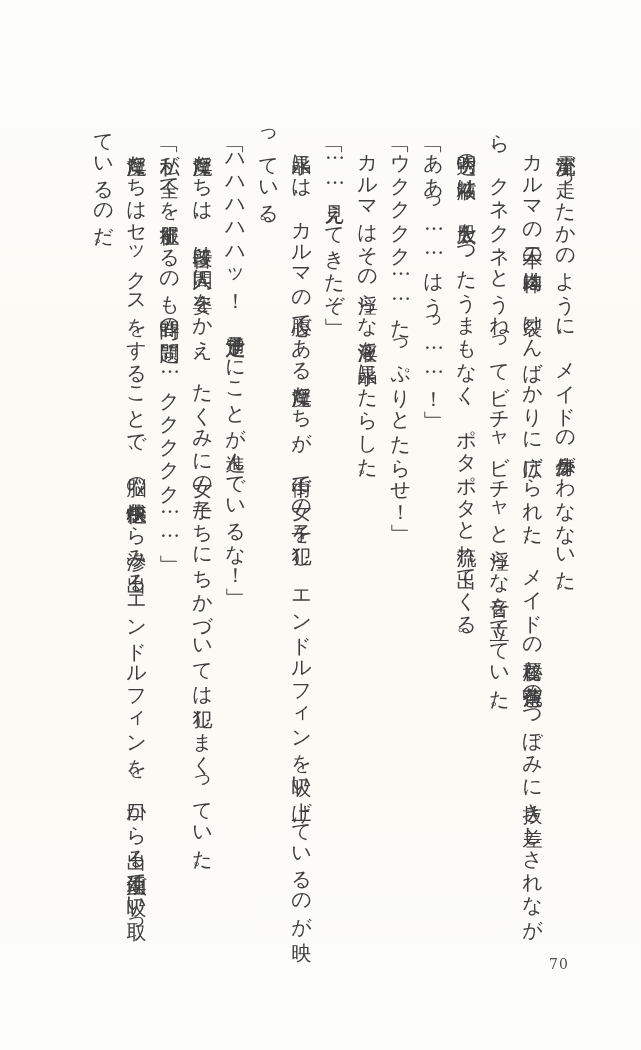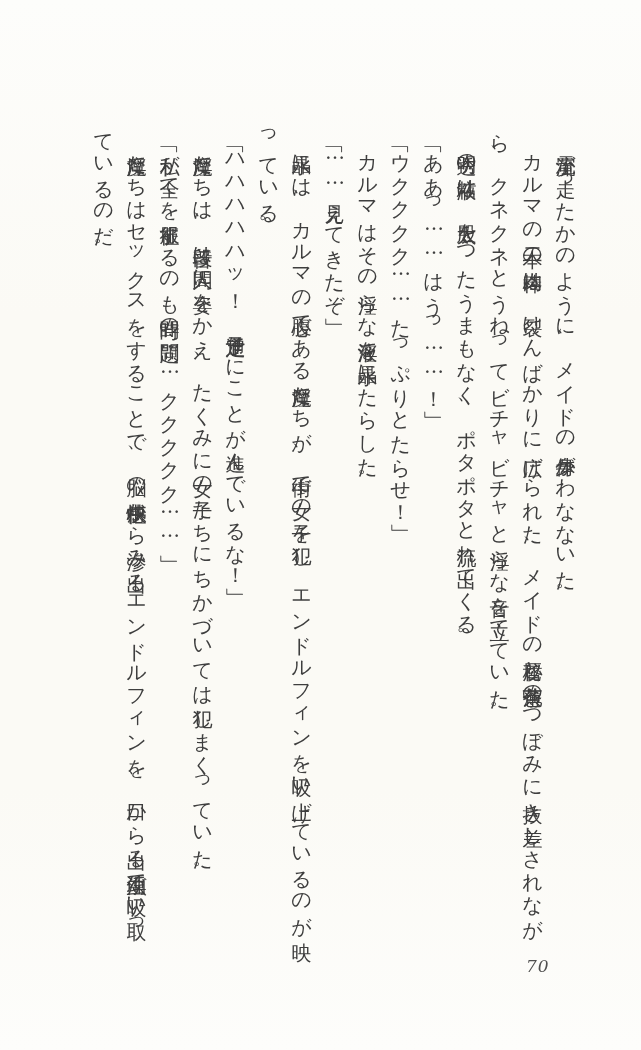--- a/index.html
+++ b/index.html
@@ -31,24 +31,23 @@
     color: #3e3e3e;
     text-align: left;
   }
   .text-block p {
     margin: 0;
     padding: 0;
     text-indent: 1em; 
   }
   .folio {
     position: absolute;
-    left: 526px;
+    left: 549px;
     top: 956px;
-    font-size: 17px;
-    font-style: italic;
+    font-size: 14px;
     color: #4f4f4f;
     letter-spacing: 1px;
   }
 </style>
 </head>
 <body>
 
 <div class="page">
 
   <div class="text-block">

